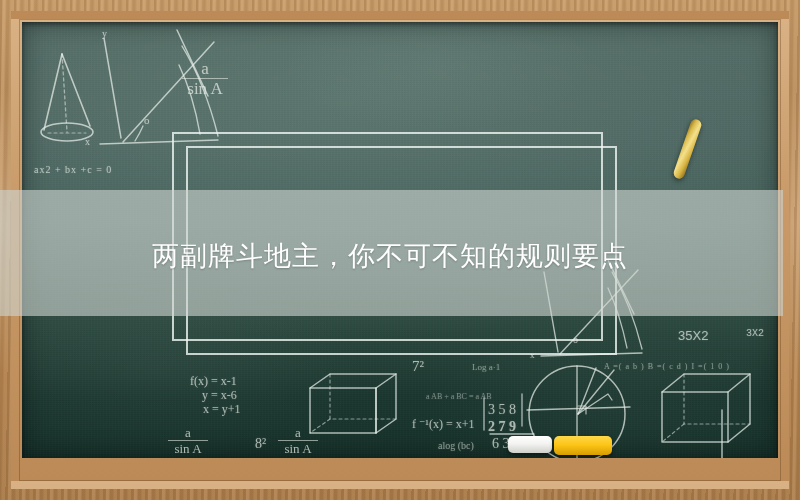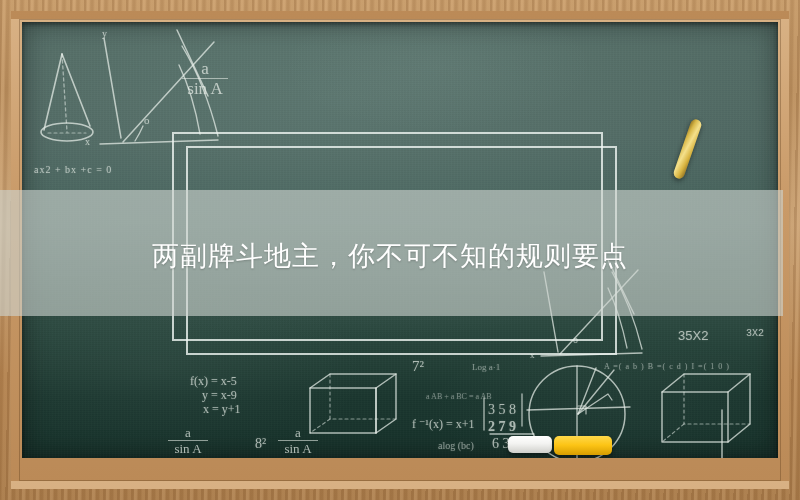--- a/index.html
+++ b/index.html
@@ -204,22 +204,22 @@
       <span class="den">sin A</span>
     </div>
     <div class="ctext" style="left:80px;top:6px;font-size:10px;">y</div>
     <div class="ctext" style="left:63px;top:114px;font-size:10px;">x</div>
     <div class="ctext" style="left:122px;top:92px;font-size:11px;">o</div>
     <div class="ctext" style="left:12px;top:142px;font-size:10px;letter-spacing:1px;">ax2 + bx +c = 0</div>
 
     <div class="ctext" style="left:551px;top:312px;font-size:10px;">o</div>
     <div class="ctext" style="left:508px;top:328px;font-size:9px;">x</div>
 
-    <div class="ctext" style="left:168px;top:352px;font-size:12px;">f(x) = x-5</div>
-    <div class="ctext" style="left:180px;top:366px;font-size:12px;">y = x-9</div>
+    <div class="ctext" style="left:168px;top:352px;font-size:12px;">f(x) = x-1</div>
+    <div class="ctext" style="left:180px;top:366px;font-size:12px;">y = x-6</div>
     <div class="ctext" style="left:181px;top:380px;font-size:12px;">x = y+1</div>
 
     <div class="frac" style="left:146px;top:404px;font-size:13px;width:40px;">
       <span class="num">a</span>
       <span class="bar"></span>
       <span class="den">sin A</span>
     </div>
     <div class="ctext" style="left:200px;top:414px;font-size:14px;margin-left:33px;">8²</div>
     <div class="frac" style="left:256px;top:404px;font-size:13px;width:40px;">
       <span class="num">a</span>

